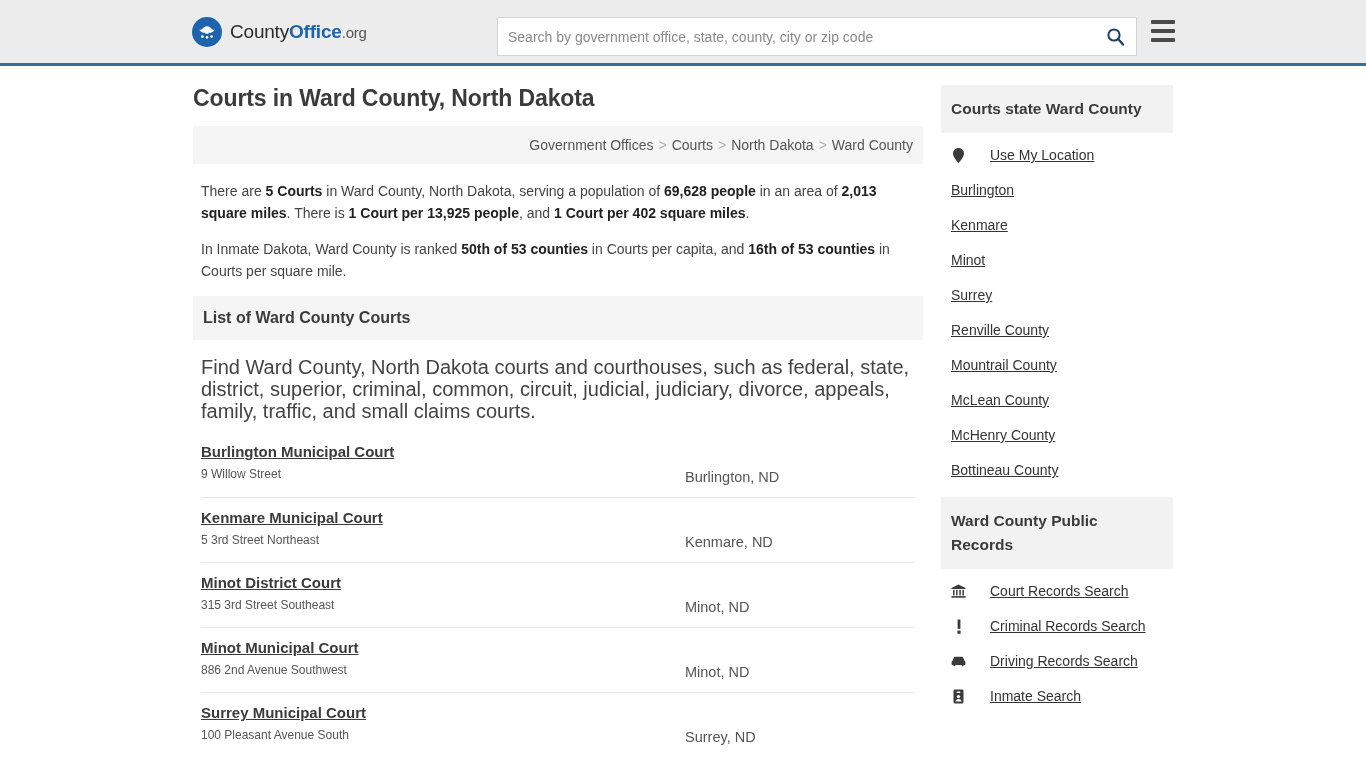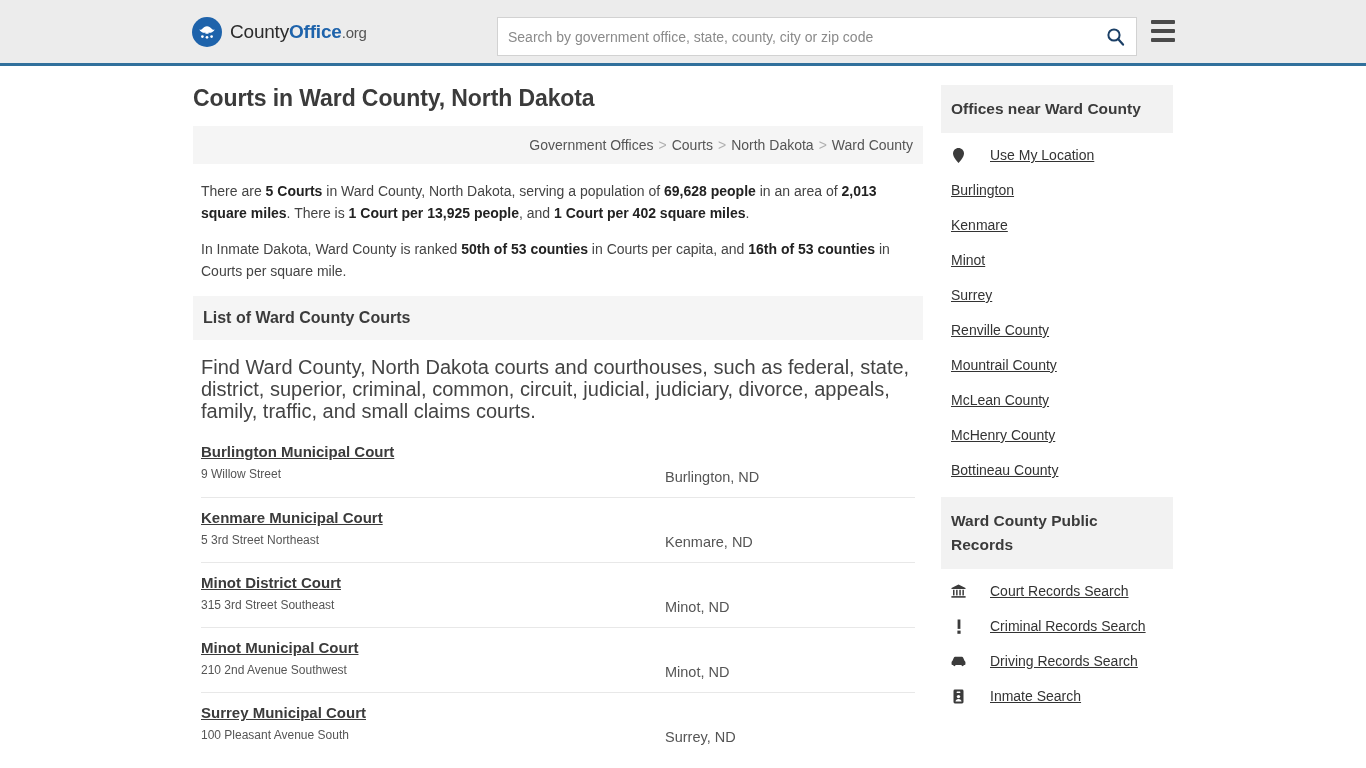--- a/index.html
+++ b/index.html
@@ -172,21 +172,21 @@
     cursor: pointer;
     display: inline-block;
     margin-bottom: 7px;
   }
   .court-addr {
     font-size: 12px;
     color: #555;
   }
   .court-city {
     position: absolute;
-    left: 464px;
+    left: 484px;
     bottom: 12px;
     font-size: 14.5px;
     color: #555;
   }
 
   
   .side-panel { margin-bottom: 14px; }
   .side-panel-header {
     background: #f2f2f2;
     padding: 12px 10px;
@@ -288,40 +288,40 @@
       </div>
 
       <div class="court-row">
         <a class="court-name">Minot District Court</a>
         <div class="court-addr">315 3rd Street Southeast</div>
         <div class="court-city">Minot, ND</div>
       </div>
 
       <div class="court-row">
         <a class="court-name">Minot Municipal Court</a>
-        <div class="court-addr">210 2nd Avenue Southwest</div>
+        <div class="court-addr">886 2nd Avenue Southwest</div>
         <div class="court-city">Minot, ND</div>
       </div>
 
       <div class="court-row">
         <a class="court-name">Surrey Municipal Court</a>
         <div class="court-addr">100 Pleasant Avenue South</div>
         <div class="court-city">Surrey, ND</div>
       </div>
 
     </div>
 
     <div class="section-header" style="margin-top:22px;">About Ward County Courts</div>
 
   </div>
 
   <div class="col-side">
 
     <div class="side-panel">
-      <div class="side-panel-header">Offices near Ward County</div>
+      <div class="side-panel-header">Courts state Ward County</div>
       <div class="side-links">
 
         <div class="side-link-row">
           <span class="side-icon">
             <svg width="11" height="15" viewBox="0 0 11 15" aria-hidden="true">
               <path d="M5.5 0C2.46 0 0 2.46 0 5.5 0 9.6 5.5 15 5.5 15S11 9.6 11 5.5C11 2.46 8.54 0 5.5 0z" fill="#3b3b3b"></path>
             </svg>
           </span>
           <span class="lbl">Use My Location</span>
         </div>

